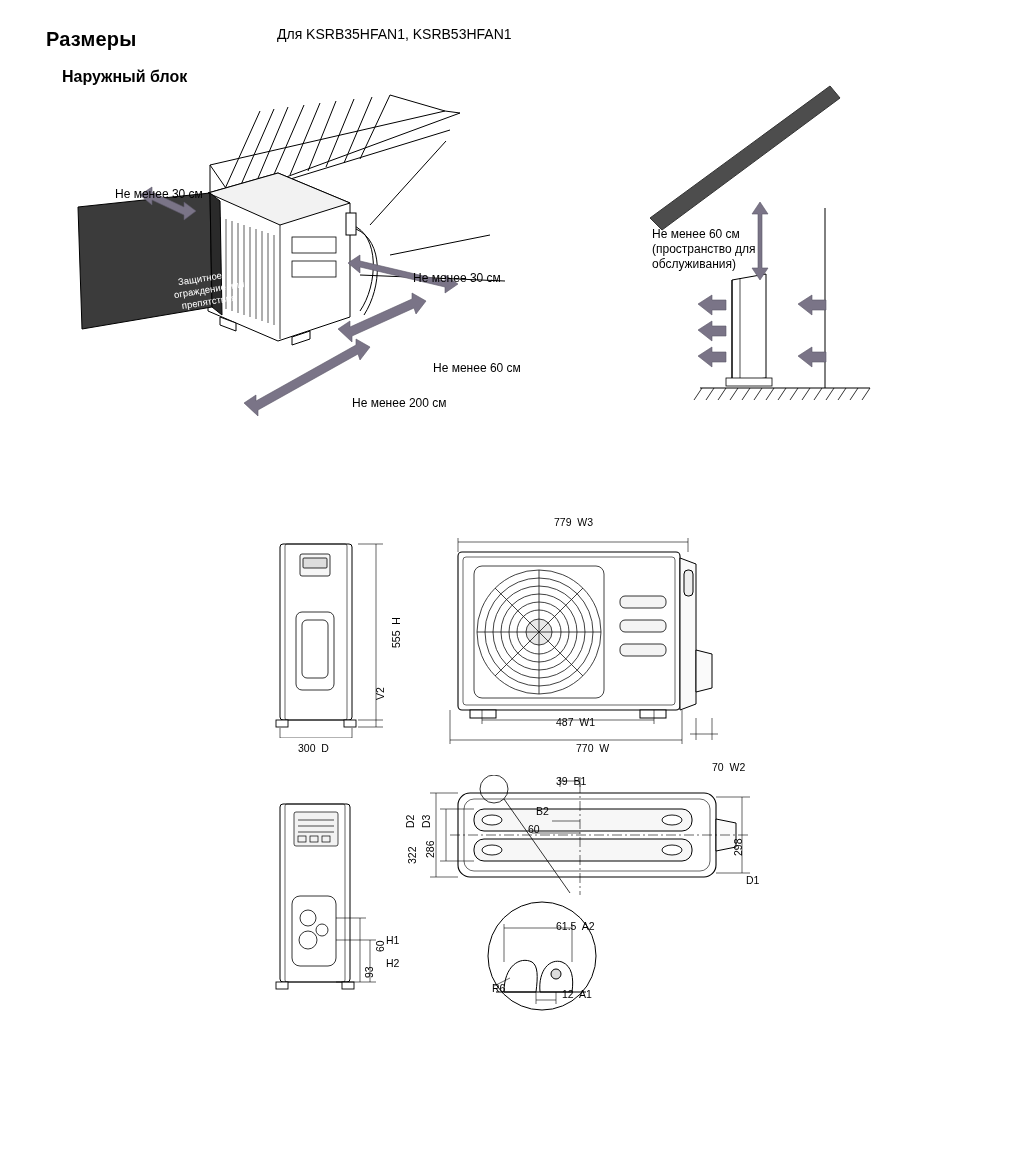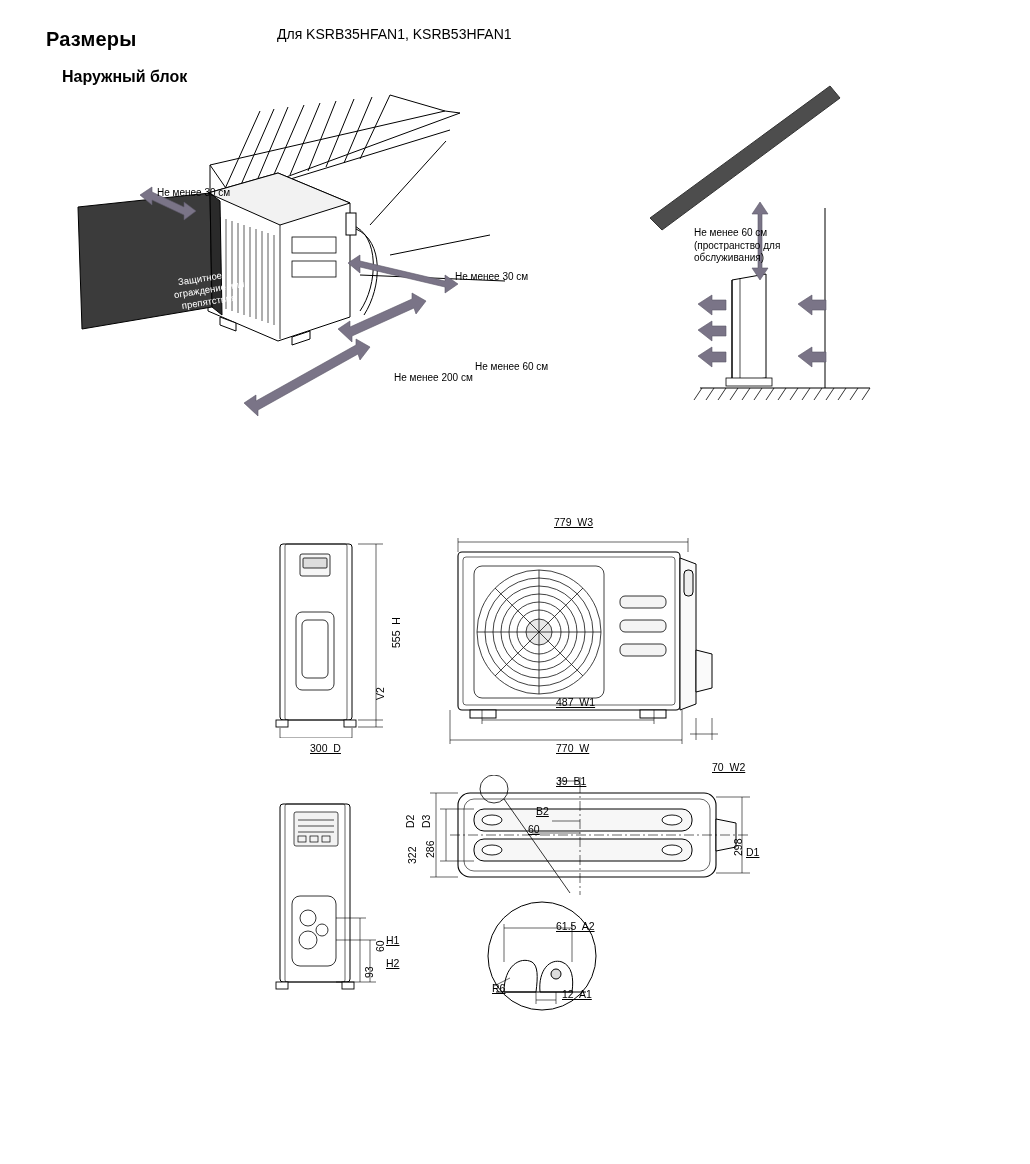--- a/index.html
+++ b/index.html
@@ -26,29 +26,27 @@
   .models {
     left: 277px; top: 26px;
     font-size: 14px;
   }
   .subtitle {
     left: 62px; top: 68px;
     font-size: 16px;
     font-weight: bold;
   }
   .lbl {
-    font-size: 10px;
+    font-size: 12px;
     line-height: 1.25;
     white-space: pre;
-    margin-left: 42px;
   }
   .dim {
     font-size: 10.5px;
     white-space: pre;
-    text-decoration: underline;
   }
   .dim-v {
     font-size: 10.5px;
     white-space: pre;
     transform-origin: left top;
     transform: rotate(-90deg);
   }
   svg { display: block; }
 </style>
 </head>
@@ -137,21 +135,21 @@
     <tspan x="118" dy="0">Защитное</tspan>
     <tspan x="112" dy="12">ограждение или</tspan>
     <tspan x="118" dy="12">препятствия</tspan>
   </text>
 </svg>
 </div>
 
 <div class="abs lbl" style="left:115px; top:187px;">Не менее 30 см</div>
 <div class="abs lbl" style="left:413px; top:271px;">Не менее 30 см</div>
 <div class="abs lbl" style="left:433px; top:361px;">Не менее 60 см</div>
-<div class="abs lbl" style="left:313px; top:372px;padding-left:39px;">Не менее 200 см</div>
+<div class="abs lbl" style="left:313px; top:396px;padding-left:39px;">Не менее 200 см</div>
 
 <div class="abs" style="left:640px; top:78px;">
 <svg width="250" height="340" viewBox="0 0 250 340">
 
   <path d="M10 140 L190 8 L200 20 L22 152 Z" fill="#4d4d4d" stroke="#333" stroke-width="1"></path>
 
   <g stroke="#000" stroke-width="1" fill="none">
     <path d="M185 130 L185 310"></path>
     <path d="M60 310 L230 310"></path>
   </g>
@@ -228,21 +226,21 @@
     <path d="M100 199 L125 199"></path>
     <path d="M118 192 L118 199"></path>
     <path d="M22 200 L22 216"></path>
     <path d="M94 200 L94 216"></path>
     <path d="M22 210 L94 210"></path>
   </g>
 </svg>
 </div>
 <div class="abs dim-v" style="left:390px; top:648px;">555  H</div>
 <div class="abs dim-v" style="left:374px; top:700px;">V2</div>
-<div class="abs dim" style="left:310px; top:742px;">300  D</div>
+<div class="abs dim" style="left:298px; top:742px;">300  D</div>
 
 <div class="abs" style="left:440px; top:528px;">
 <svg width="290" height="220" viewBox="0 0 290 220">
 
   <g stroke="#000" stroke-width="0.6">
     <path d="M18 14 L248 14"></path>
     <path d="M18 10 L18 24"></path>
         <path d="M248 10 L248 24"></path>
   </g>
 
@@ -290,22 +288,22 @@
     <path d="M10 212 L242 212"></path>
     <path d="M10 182 L10 216"></path>
         <path d="M242 182 L242 216"></path>
     <path d="M256 190 L256 212"></path>
         <path d="M272 190 L272 212"></path>
     <path d="M250 206 L278 206"></path>
   </g>
 </svg>
 </div>
 <div class="abs dim" style="left:554px; top:516px;">779  W3</div>
-<div class="abs dim" style="left:556px; top:696px;">487  W1</div>
-<div class="abs dim" style="left:556px; top:742px;">770  W</div>
+<div class="abs dim" style="left:556px; top:716px;">487  W1</div>
+<div class="abs dim" style="left:576px; top:742px;">770  W</div>
 <div class="abs dim" style="left:712px; top:761px;">70  W2</div>
 
 <div class="abs" style="left:258px; top:790px;">
 <svg width="140" height="210" viewBox="0 0 140 210">
   <g stroke="#000" stroke-width="1" fill="#ffffff">
     <rect x="22" y="14" width="70" height="178" rx="3"></rect>
     <rect x="27" y="14" width="60" height="178" rx="2" fill="none" stroke-width="0.6"></rect>
   </g>
   <g stroke="#000" stroke-width="0.7" fill="#f2f2f2">
     <rect x="36" y="22" width="44" height="34" rx="2"></rect>
@@ -400,21 +398,21 @@
 </svg>
 </div>
 <div class="abs dim" style="left:556px; top:775px;">39  B1</div>
 <div class="abs dim" style="left:536px; top:805px;">B2</div>
 <div class="abs dim" style="left:528px; top:823px;">60</div>
 <div class="abs dim-v" style="left:404px; top:828px;">D2</div>
 <div class="abs dim-v" style="left:420px; top:828px;">D3</div>
 <div class="abs dim-v" style="left:406px; top:864px;">322</div>
 <div class="abs dim-v" style="left:424px; top:858px;">286</div>
 <div class="abs dim-v" style="left:732px; top:856px;">298</div>
-<div class="abs dim" style="left:746px; top:846px;">D1</div>
+<div class="abs dim" style="left:746px; top:874px;">D1</div>
 
 <div class="abs" style="left:480px; top:900px;">
 <svg width="140" height="120" viewBox="0 0 140 120">
   <circle cx="62" cy="56" r="54" fill="#fff" stroke="#000" stroke-width="1"></circle>
   <g stroke="#000" stroke-width="1" fill="#fff">
     <path d="M24 92 C24 66, 40 56, 52 62 C58 66, 58 76, 56 92 Z"></path>
     <path d="M60 92 C58 70, 70 58, 82 62 C92 66, 94 78, 92 92 Z"></path>
     <path d="M16 92 L106 92"></path>
     <circle cx="76" cy="74" r="5" fill="#ddd"></circle>
   </g>

